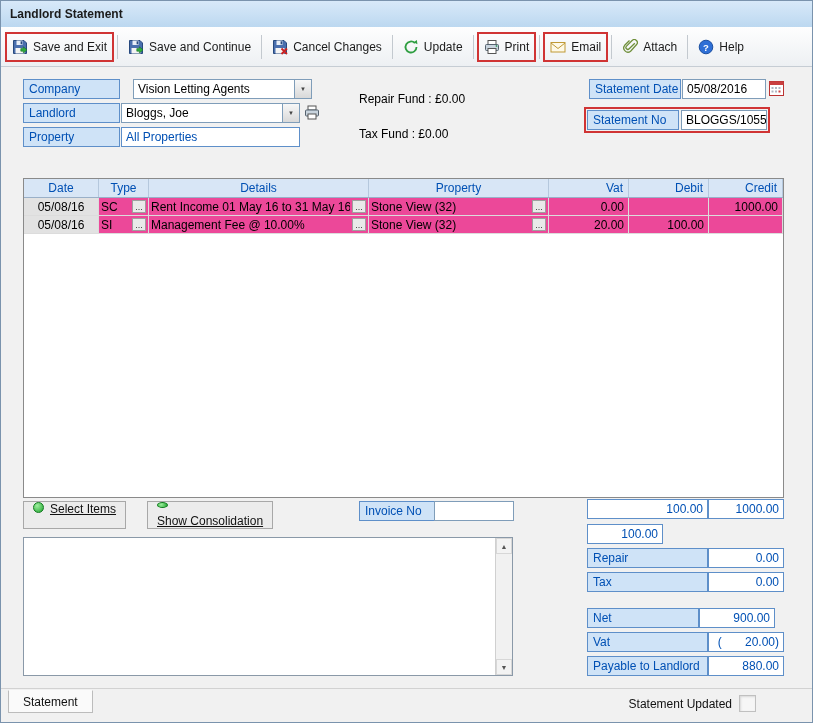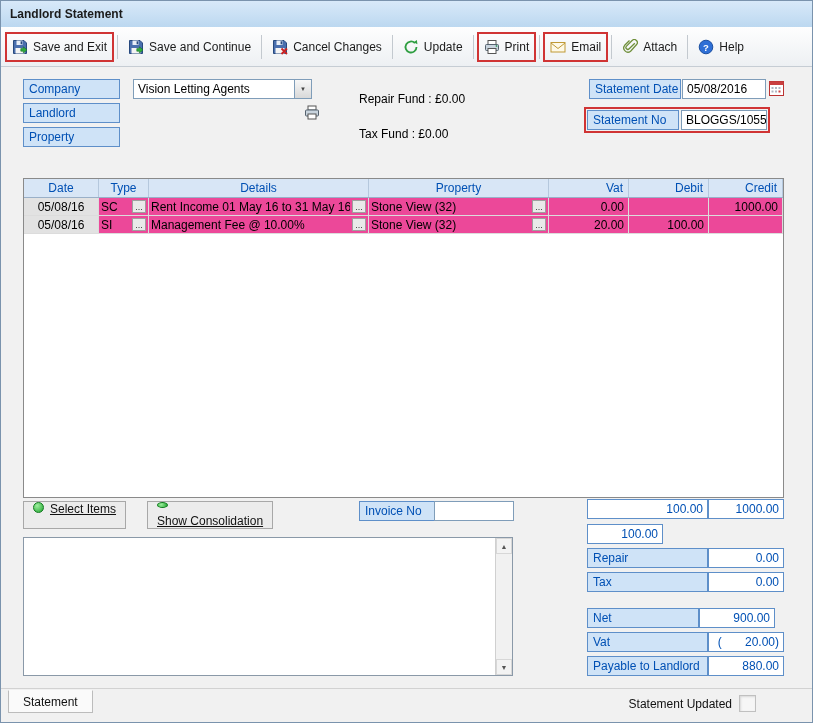--- a/index.html
+++ b/index.html
@@ -152,31 +152,36 @@
     </button>
   </div>
 
   <div class="chip" style="left:22px;top:78px;width:97px;">Company</div>
   <div class="combo" style="left:132px;top:78px;width:179px;">
     <span class="cval">Vision Letting Agents</span>
     <span class="carrow">▼</span>
   </div>
 
   <div class="chip" style="left:22px;top:102px;width:97px;">Landlord</div>
+  <div class="combo" style="left:120px;top:102px;width:179px;">
+    <span class="cval">Bloggs, Joe</span>
+    <span class="carrow">▼</span>
+  </div>
   <button class="iconbtn" style="left:303px;top:103px;">
     <span class="icon">
         <svg width="18" height="17" viewBox="0 0 16 16">
           <rect x="4" y="1.5" width="8" height="4" fill="#fff" stroke="#555"></rect>
           <rect x="1.5" y="5.5" width="13" height="6" rx="1" fill="#c9d4de" stroke="#55626e"></rect>
           <rect x="4" y="9.5" width="8" height="5" fill="#fff" stroke="#555"></rect>
         </svg>
       </span>
   </button>
 
   <div class="chip" style="left:22px;top:126px;width:97px;">Property</div>
+  <div class="vbox" style="left:120px;top:126px;width:179px;justify-content:flex-start;">All Properties</div>
 
   <div class="static-text" style="left:358px;top:91px;">Repair Fund : £0.00</div>
   <div class="static-text" style="left:358px;top:126px;">Tax Fund : £0.00</div>
 
   <div class="chip" style="left:588px;top:78px;width:92px;">Statement Date</div>
   <div class="input" style="left:681px;top:78px;width:84px;">
     <span>05/08/2016</span>
   </div>
   <button class="iconbtn" style="left:768px;top:80px;">
     <span class="icon" style="width:15px;height:15px;">

